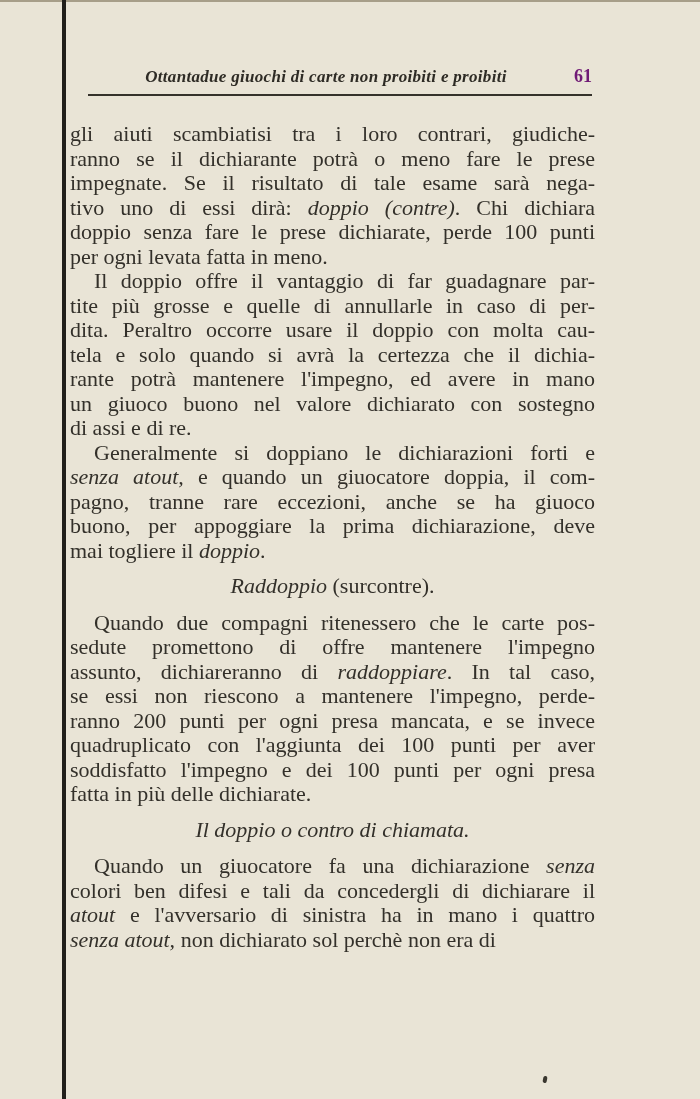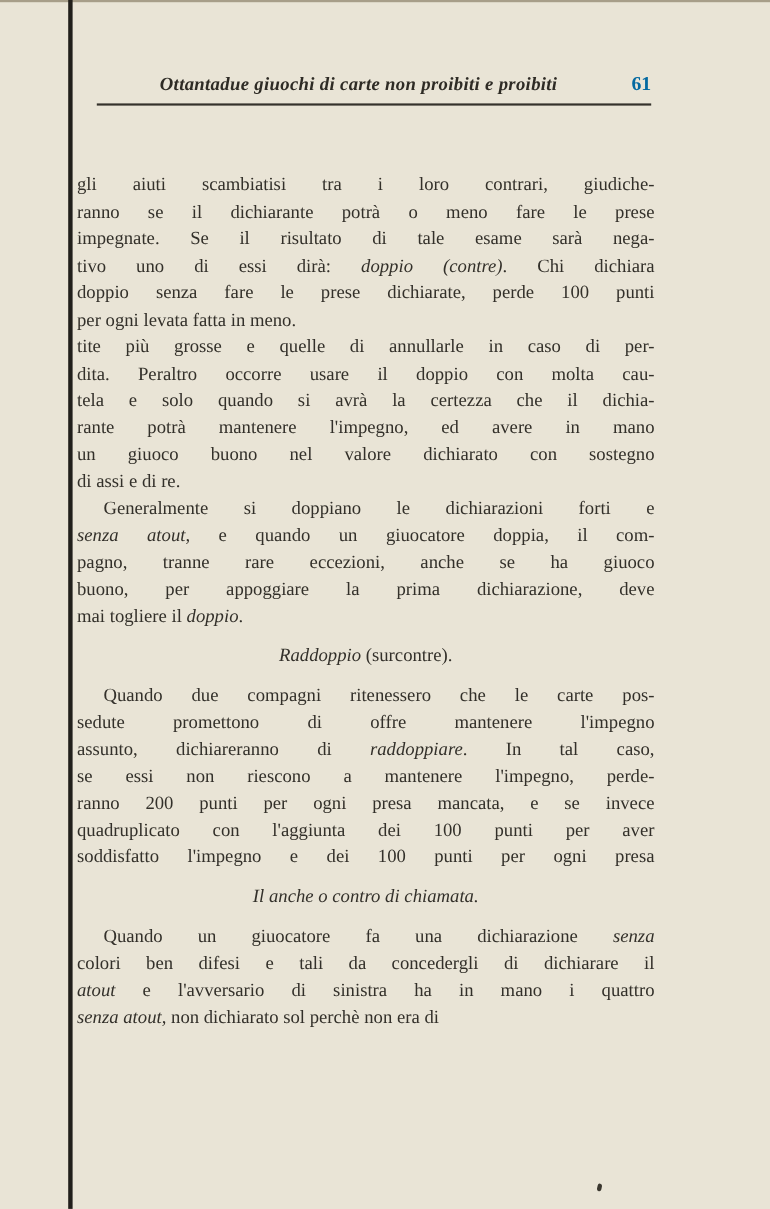--- a/index.html
+++ b/index.html
@@ -46,35 +46,34 @@
     font-weight: bold;
     font-size: 17px;
     letter-spacing: 0.3px;
     color: #2e2b25;
     white-space: nowrap;
   }
   .page-number {
     font-weight: bold;
     font-size: 18px;
     margin-left: 10px;
-    color: #0369a1;
+    color: #701a75;
   }
   .header-rule {
     position: absolute;
     top: 94px; left: 88px;
     width: 504px; height: 2px;
     background: #35322b;
   }
   .page-body {
     position: absolute;
     top: 122px; left: 70px;
     width: 525px;
-    font-size: 17px;
+    font-size: 22px;
     line-height: 24.5px;
-    margin-top: 34px;
   }
   .para { margin: 0; }
   .heading { margin: 11px 0 12px; }
   .line {
     text-align: justify;
     text-align-last: justify;
   }
   .line.last { text-align-last: left; }
   .line.center {
     text-align: left;
@@ -107,20 +106,21 @@
   <div class="page-body">
       <div class="para">
         <div class="line"><span>gli aiuti scambiatisi tra i loro contrari, giudiche-</span></div>
         <div class="line"><span>ranno se il dichiarante potrà o meno fare le prese</span></div>
         <div class="line"><span>impegnate. Se il risultato di tale esame sarà nega-</span></div>
         <div class="line"><span>tivo uno di essi dirà: </span><em>doppio (contre)</em><span>. Chi dichiara</span></div>
         <div class="line"><span>doppio senza fare le prese dichiarate, perde 100 punti</span></div>
         <div class="line last"><span>per ogni levata fatta in meno.</span></div>
       </div>
       <div class="para">
+        <div class="line indent"><span>Il doppio offre il vantaggio di far guadagnare par-</span></div>
         <div class="line"><span>tite più grosse e quelle di annullarle in caso di per-</span></div>
         <div class="line"><span>dita. Peraltro occorre usare il doppio con molta cau-</span></div>
         <div class="line"><span>tela e solo quando si avrà la certezza che il dichia-</span></div>
         <div class="line"><span>rante potrà mantenere l'impegno, ed avere in mano</span></div>
         <div class="line"><span>un giuoco buono nel valore dichiarato con sostegno</span></div>
         <div class="line last"><span>di assi e di re.</span></div>
       </div>
       <div class="para">
         <div class="line indent"><span>Generalmente si doppiano le dichiarazioni forti e</span></div>
         <div class="line"><em>senza atout,</em><span> e quando un giuocatore doppia, il com-</span></div>
@@ -132,23 +132,24 @@
         <div class="line center last"><em>Raddoppio</em><span> (surcontre).</span></div>
       </div>
       <div class="para">
         <div class="line indent"><span>Quando due compagni ritenessero che le carte pos-</span></div>
         <div class="line"><span>sedute promettono di offre mantenere l'impegno</span></div>
         <div class="line"><span>assunto, dichiareranno di </span><em>raddoppiare</em><span>. In tal caso,</span></div>
         <div class="line"><span>se essi non riescono a mantenere l'impegno, perde-</span></div>
         <div class="line"><span>ranno 200 punti per ogni presa mancata, e se invece</span></div>
         <div class="line"><span>quadruplicato con l'aggiunta dei 100 punti per aver</span></div>
         <div class="line"><span>soddisfatto l'impegno e dei 100 punti per ogni presa</span></div>
+        <div class="line last"><span>fatta in più delle dichiarate.</span></div>
       </div>
       <div class="heading">
-        <div class="line center last"><em>Il anche o contro di chiamata.</em></div>
+        <div class="line center last"><em>Il doppio o contro di chiamata.</em></div>
       </div>
       <div class="para">
         <div class="line indent"><span>Quando un giuocatore fa una dichiarazione </span><em>senza</em></div>
         <div class="line"><span>colori ben difesi e tali da concedergli di dichiarare il</span></div>
         <div class="line"><em>atout</em><span> e l'avversario di sinistra ha in mano i quattro</span></div>
         <div class="line last"><em>senza atout,</em><span> non dichiarato sol perchè non era di</span></div>
       </div>
     </div>
 
   <div class="scan-speck"></div>

